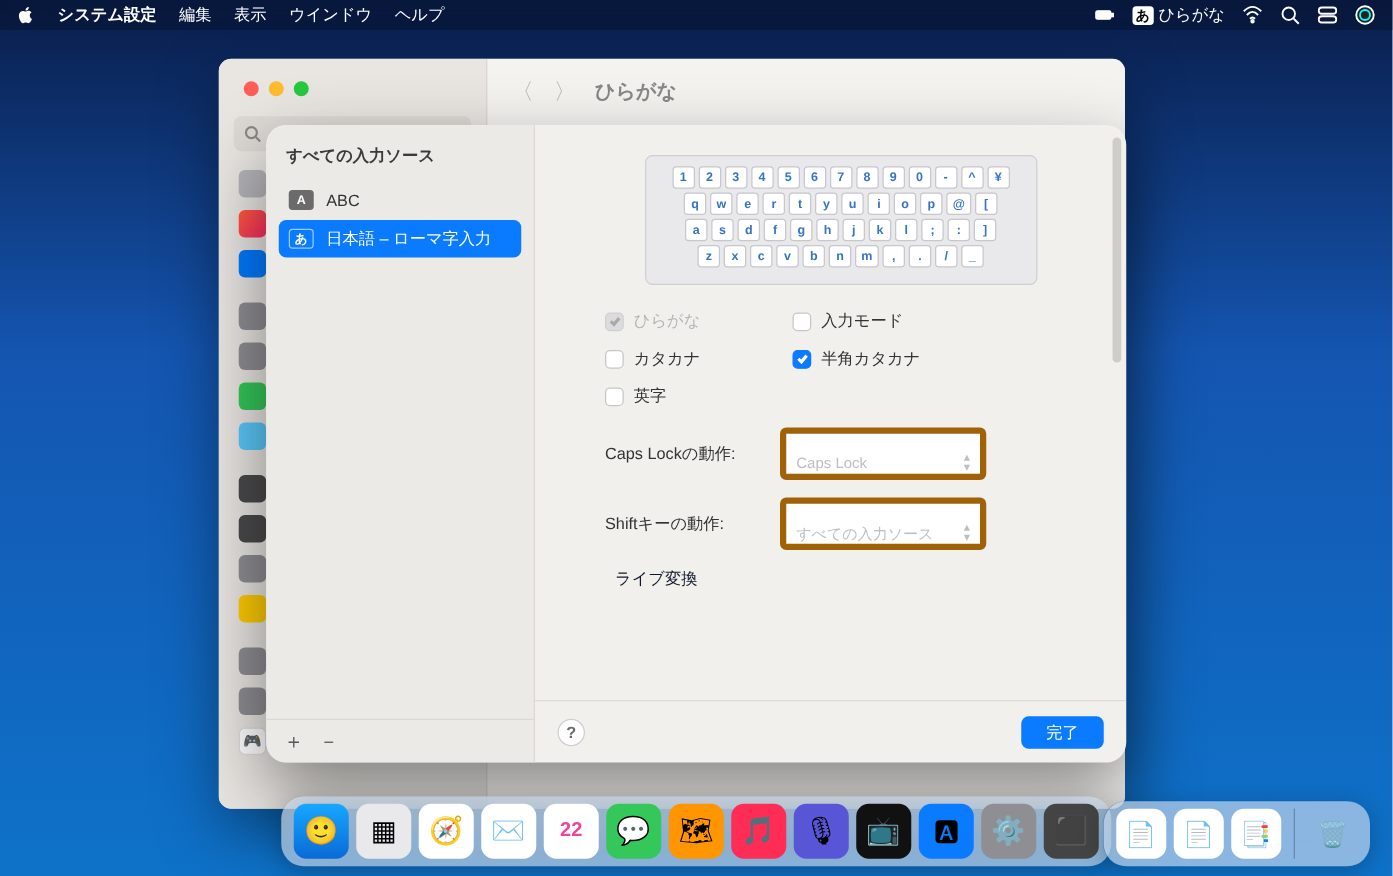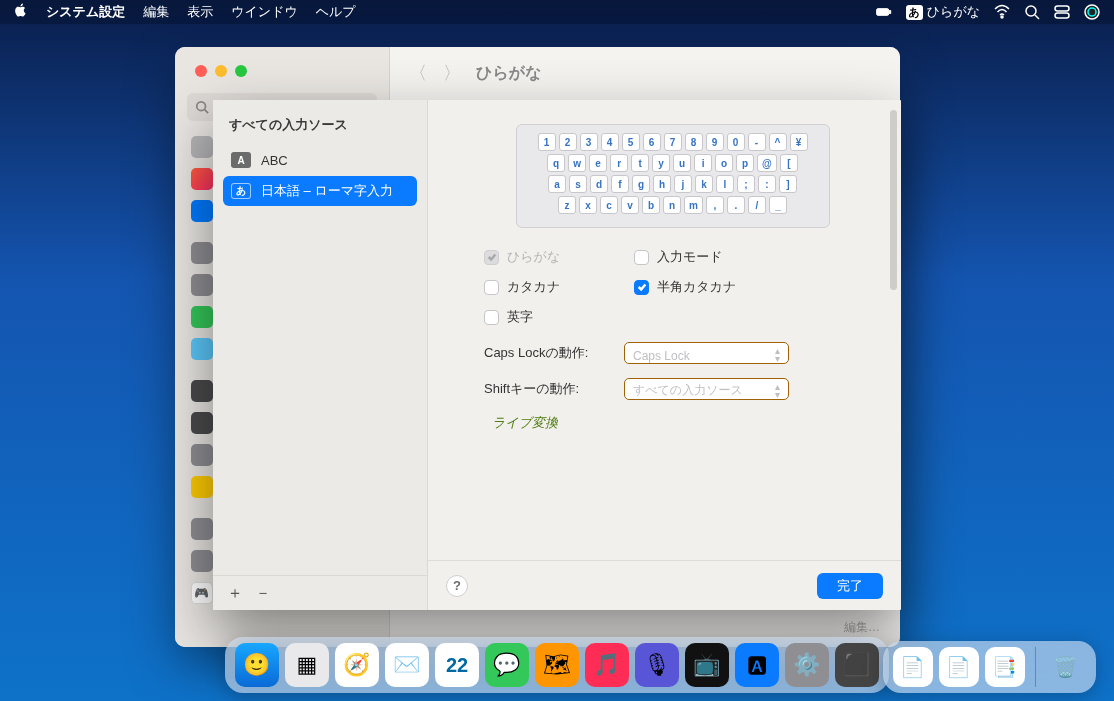--- a/index.html
+++ b/index.html
@@ -1,20 +1,20 @@
 <!DOCTYPE html>
 <html><head>
 <meta charset="utf-8">
 <style>
   * { box-sizing: border-box; margin: 0; padding: 0; font-family: -apple-system, "Hiragino Sans", sans-serif; }
   body { width: 1114px; height: 701px; overflow: hidden; background: linear-gradient(180deg, #0a1d4a 0%, #1455b0 40%, #0e72c9 100%); position: relative; }
 
   
   .menubar { position: absolute; top: 0; left: 0; right: 0; height: 24px; background: rgba(0,0,0,0.2); backdrop-filter: blur(20px); display: flex; align-items: center; padding: 0 14px; color: #fff; font-size: 13px; gap: 18px; }
-  .menubar .left { display: flex; align-items: flex-start; gap: 18px; }
+  .menubar .left { display: flex; align-items: center; gap: 18px; }
   .menubar .right { margin-left: auto; display: flex; align-items: center; gap: 14px; font-size: 13px; }
   .apple-logo svg { width: 14px; height: 14px; fill: #fff; display:block; }
   .mb-icon { width:16px; height:16px; display:inline-flex; align-items:center; justify-content:center; }
   .mb-icon svg { width:16px; height:16px; stroke:#fff; fill:none; stroke-width:1.5; }
   .ime-badge { background:#fff; color:#000; border-radius:3px; font-size:11px; padding:0 3px; font-weight:600; }
 
   
   .settings-window { position:absolute; left:175px; top:47px; width:725px; height:600px; background:#ece9e6; border-radius:10px; box-shadow:0 20px 50px rgba(0,0,0,0.35); overflow:hidden; display:flex; }
   .sw-sidebar { width:215px; background:#e9e6e2; border-right:1px solid #d6d3cf; display:flex; flex-direction:column; }
   .sw-traffic { display:flex; gap:8px; padding:18px 0 10px 20px; }
@@ -26,21 +26,21 @@
   .sw-item { display:flex; align-items:center; gap:10px; padding:5px 6px; border-radius:6px; font-size:13px; color:#3a3a3a; }
   .sw-item .ic { width:22px; height:22px; border-radius:5px; display:flex; align-items:center; justify-content:center; font-size:12px; color:#fff; flex-shrink:0; }
   .sw-header { height:52px; display:flex; align-items:center; padding:0 18px; gap:14px; color:#888; font-size:15px; }
   .sw-header .nav-arrow { width:20px; text-align:center; font-size:18px; color:#bbb; }
   .sw-header .title { color:#888; font-weight:600; font-size:16px; }
   .sw-main { flex:1; background:#f5f3f0; display:flex; flex-direction:column; }
   .sw-content { flex:1; }
   .sw-footer-blur { height:40px; border-top:1px solid #ddd; display:flex; align-items:center; justify-content:flex-end; padding:0 20px; font-size:12px; color:#aaa; }
 
   
-  .sheet { position:absolute; left:213px; top:100px; width:688px; height:510px; background:#f2f0ed; border-radius:1px; box-shadow:0 25px 60px rgba(0,0,0,0.45); display:flex; overflow:hidden; }
+  .sheet { position:absolute; left:213px; top:100px; width:688px; height:510px; background:#f2f0ed; border-radius:16px; box-shadow:0 25px 60px rgba(0,0,0,0.45); display:flex; overflow:hidden; }
   .sheet-sidebar { width:215px; background:#eceae6; border-right:1px solid #dcd9d5; display:flex; flex-direction:column; }
   .sheet-sidebar-title { font-size:13px; font-weight:600; color:#3a3a3a; padding:16px 16px 12px; }
   .src-list { padding:0 10px; flex:1; }
   .src-item { display:flex; align-items:center; gap:10px; padding:6px 8px; border-radius:6px; font-size:13px; color:#333; margin-bottom:2px; }
   .src-item.selected { background:#0a7aff; color:#fff; }
   .src-badge { width:20px; height:16px; border-radius:3px; display:flex; align-items:center; justify-content:center; font-size:10px; font-weight:700; color:#fff; flex-shrink:0; }
   .src-badge.gray { background:#6b6b6b; }
   .src-badge.blue { background:#0a7aff; border:1px solid rgba(255,255,255,0.6); }
   .sheet-sb-footer { border-top:1px solid #dcd9d5; padding:6px 10px; display:flex; gap:4px; }
   .pm-btn { width:24px; height:22px; border-radius:5px; display:flex; align-items:center; justify-content:center; font-size:16px; color:#555; }
@@ -59,24 +59,24 @@
   .chk { display:flex; align-items:center; gap:8px; font-size:13px; color:#333; }
   .chk.disabled { color:#b4b4b4; }
   .chk .box { width:15px; height:15px; border-radius:4px; border:1px solid #c6c6c8; background:#fff; display:flex; align-items:center; justify-content:center; flex-shrink:0; }
   .chk .box.checked { background:#0a7aff; border-color:#0a7aff; }
   .chk .box.checked svg { width:10px; height:10px; stroke:#fff; stroke-width:3; fill:none; }
   .chk .box.dis-checked { background:#dcdcde; border-color:#cfcfd2; }
   .chk .box.dis-checked svg { width:10px; height:10px; stroke:#a9a9ab; stroke-width:3; fill:none; }
 
   .form-row { display:flex; align-items:center; gap:12px; font-size:13px; color:#333; margin-bottom:14px; }
   .form-row label { width:128px; }
-  .select { flex:0 0 165px; height:22px; padding:0 8px; background:#fff; border:1px solid #a16207; border-radius:5px; display:flex; align-items:flex-end; justify-content:space-between; font-size:12px; color:#bfbfc2; }
+  .select { flex:0 0 165px; height:22px; padding:16px 8px; background:#fff; border:5px solid #a16207; border-radius:5px; display:flex; align-items:flex-start; justify-content:space-between; font-size:12px; color:#bfbfc2; }
   .select .caret { font-size:10px; color:#bfbfc2; line-height:8px; }
 
-  .single-chk { display:flex; align-items:flex-start; gap:8px; font-size:13px; color:#4d7c0f; margin-bottom:14px;font-style:italic; }
+  .single-chk { display:flex; align-items:flex-start; gap:8px; font-size:13px; color:#0f172a; margin-bottom:14px; }
 
   .highlight-box { border:4px solid #e11; display:inline-flex; padding:10px 26px 10px 8px; margin-top:0px; }
 
   .sheet-footer { border-top:1px solid #dedbd7; height:50px; display:flex; align-items:center; padding:0 18px; gap:10px; }
   .help-btn { width:22px; height:22px; border-radius:11px; background:#fff; border:1px solid #cfcfd2; color:#6a6a6c; font-size:13px; font-weight:700; display:flex; align-items:center; justify-content:center; }
   .done-btn { margin-left:auto; background:#0a7aff; color:#fff; font-size:13px; padding:4px 20px; border-radius:6px; border:none; }
 
   
   .dock-wrap { position:absolute; left:0; right:0; bottom:8px; display:flex; justify-content:center; }
   .dock { background:rgba(240,240,245,0.55); backdrop-filter:blur(20px); border-radius:18px; padding:6px 10px; display:flex; gap:6px; align-items:flex-end; box-shadow:0 4px 20px rgba(0,0,0,0.25); }
@@ -202,23 +202,20 @@
         </div>
     </div>
   </div>
   <div class="sw-main">
     <div class="sw-header">
       <span class="nav-arrow">〈</span>
       <span class="nav-arrow">〉</span>
       <span class="title">ひらがな</span>
     </div>
     <div class="sw-content"></div>
-    <div class="sw-footer-blur">
-        <span>編集…</span>
-      </div>
   </div>
 </div>
 
 <div class="sheet">
   <div class="sheet-sidebar">
     <div class="sheet-sidebar-title">すべての入力ソース</div>
     <div class="src-list">
       <div class="src-item">
         <span class="src-badge gray">A</span>
         <span>ABC</span>
@@ -358,21 +355,21 @@
     </div>
   </div>
 </div>
 
 <div class="dock-wrap">
   <div class="dock">
     <div class="dock-ic" style="background:linear-gradient(#17a7ff,#0a6ad6);">🙂</div>
     <div class="dock-ic" style="background:#e9e9ec;">▦</div>
     <div class="dock-ic" style="background:#fff;">🧭</div>
     <div class="dock-ic" style="background:#fff;">✉️</div>
-    <div class="dock-ic" style="background:#fff;color:#0369a1;font-size:20px;font-weight:700;">22</div>
+    <div class="dock-ic" style="background:#fff;color:#ec4899;font-size:16px;font-weight:700;">22</div>
     <div class="dock-ic" style="background:#34c759;">💬</div>
     <div class="dock-ic" style="background:#ff9500;">🗺</div>
     <div class="dock-ic" style="background:#ff2d55;">🎵</div>
     <div class="dock-ic" style="background:#5856d6;">🎙</div>
     <div class="dock-ic" style="background:#111;">📺</div>
     <div class="dock-ic" style="background:#0a7aff;">🅰</div>
     <div class="dock-ic" style="background:#8e8e93;">⚙️</div>
     <div class="dock-ic" style="background:#444;">⬛</div>
   </div>
 </div>

